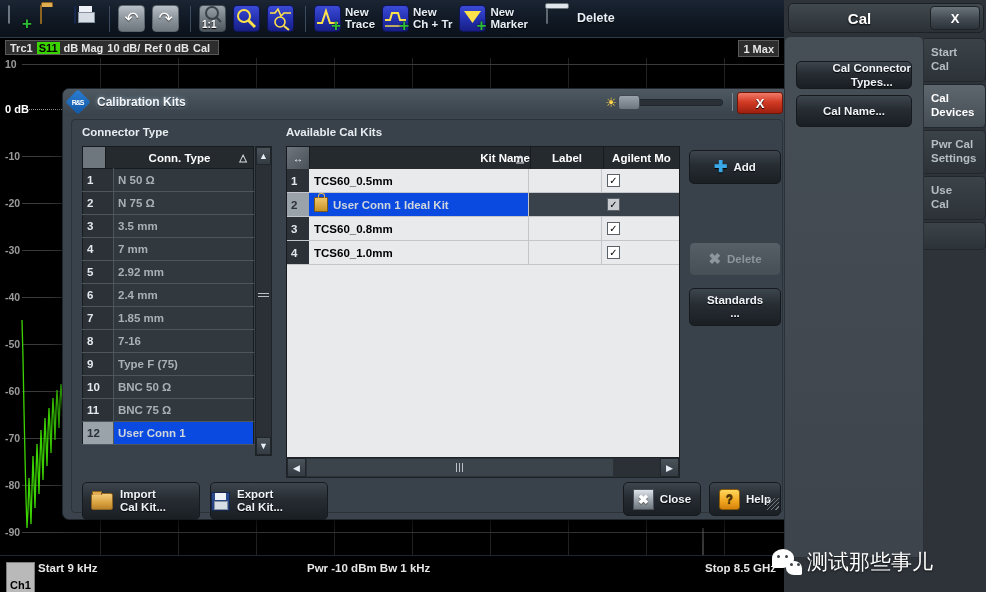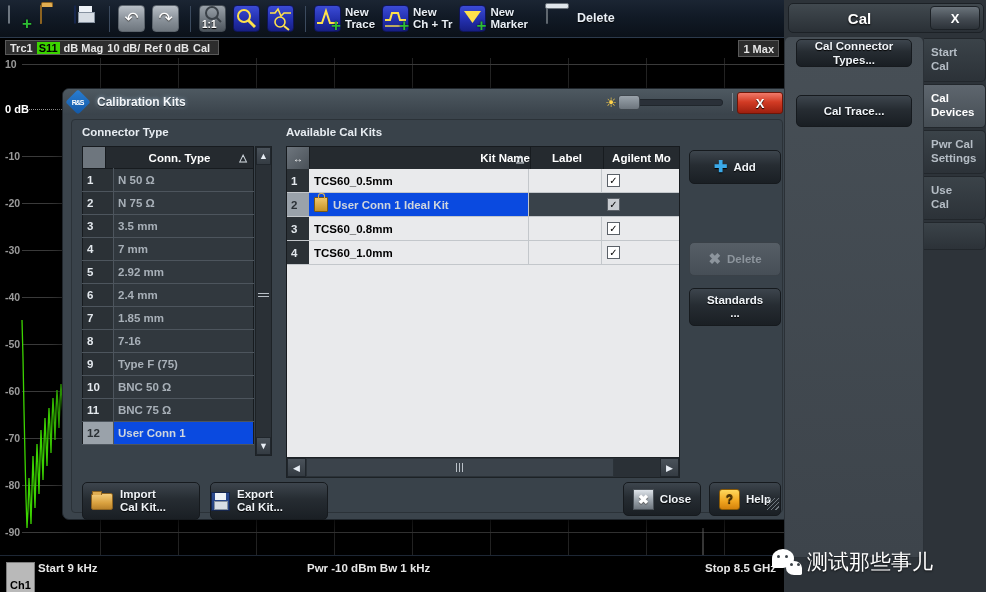--- a/index.html
+++ b/index.html
@@ -182,21 +182,21 @@
   #side-head .x{width:48px;height:22px;margin-right:3px;border-radius:4px;
     background:linear-gradient(180deg,#6a737b 0%,#434a51 55%,#2c3238 100%);border:1px solid #1c2126;
     display:flex;align-items:center;justify-content:center;color:#fff;font-size:13px;font-weight:bold;}
   #side-left{position:absolute;left:0px;top:36px;width:138px;height:520px;
     background:linear-gradient(180deg,#474f56 0%,#3d444b 100%);border:1px solid #2b3137;border-radius:6px;}
   .sbtn{position:absolute;left:11px;width:116px;border-radius:5px;
     background:linear-gradient(180deg,#3d454d 0%,#262c32 45%,#191e23 100%);border:1px solid #161a1e;
     color:#f0f4f8;font-size:11.5px;font-weight:bold;display:flex;align-items:center;justify-content:center;
     text-align:center;line-height:14px;text-shadow:0 1px 1px #000;box-sizing:border-box;}
   .sbtn.dis{background:linear-gradient(180deg,#5a626a 0%,#4a525a 100%);color:#9aa2aa;border-color:#3d444b;text-shadow:none;}
-  #sb1{top:2px;height:28px;}
+  #sb1{top:24px;height:28px;justify-content:flex-end;}
   #sb2{top:58px;height:32px;}
   #sb3{top:100px;height:40px;}
   .tab{position:absolute;left:140px;width:62px;border-radius:0 5px 5px 0;
     background:linear-gradient(180deg,#3b4349 0%,#2c3238 100%);border:1px solid #22272c;border-left:none;
     color:#b5bdc5;font-size:11.5px;font-weight:bold;padding:6px 0 0 7px;line-height:14px;box-sizing:border-box;}
   .tab.active{background:linear-gradient(180deg,#5e666e 0%,#454d54 100%);color:#fff;}
   #t1{top:38px;height:44px;}
   #t2{top:84px;height:44px;}
   #t3{top:130px;height:44px;}
   #t4{top:176px;height:44px;}
@@ -603,21 +603,21 @@
     <div class="tab" id="t5"></div>
 
     <div id="side-left">
       <div class="sbtn" id="sb1">
         <div>
           <div>Cal Connector</div>
           <div>Types...</div>
         </div>
       </div>
       <div class="sbtn" id="sb2">
-        <span>Cal Trace...</span>
+        <span>Cal Name...</span>
       </div>
     </div>
   </div>
 
   <div id="wm">
     <span class="wx">
       <span class="b1"></span>
         <span class="b2"></span>
       <span class="d" style="left:5px;top:6px"></span>
         <span class="d" style="left:13px;top:6px"></span>

